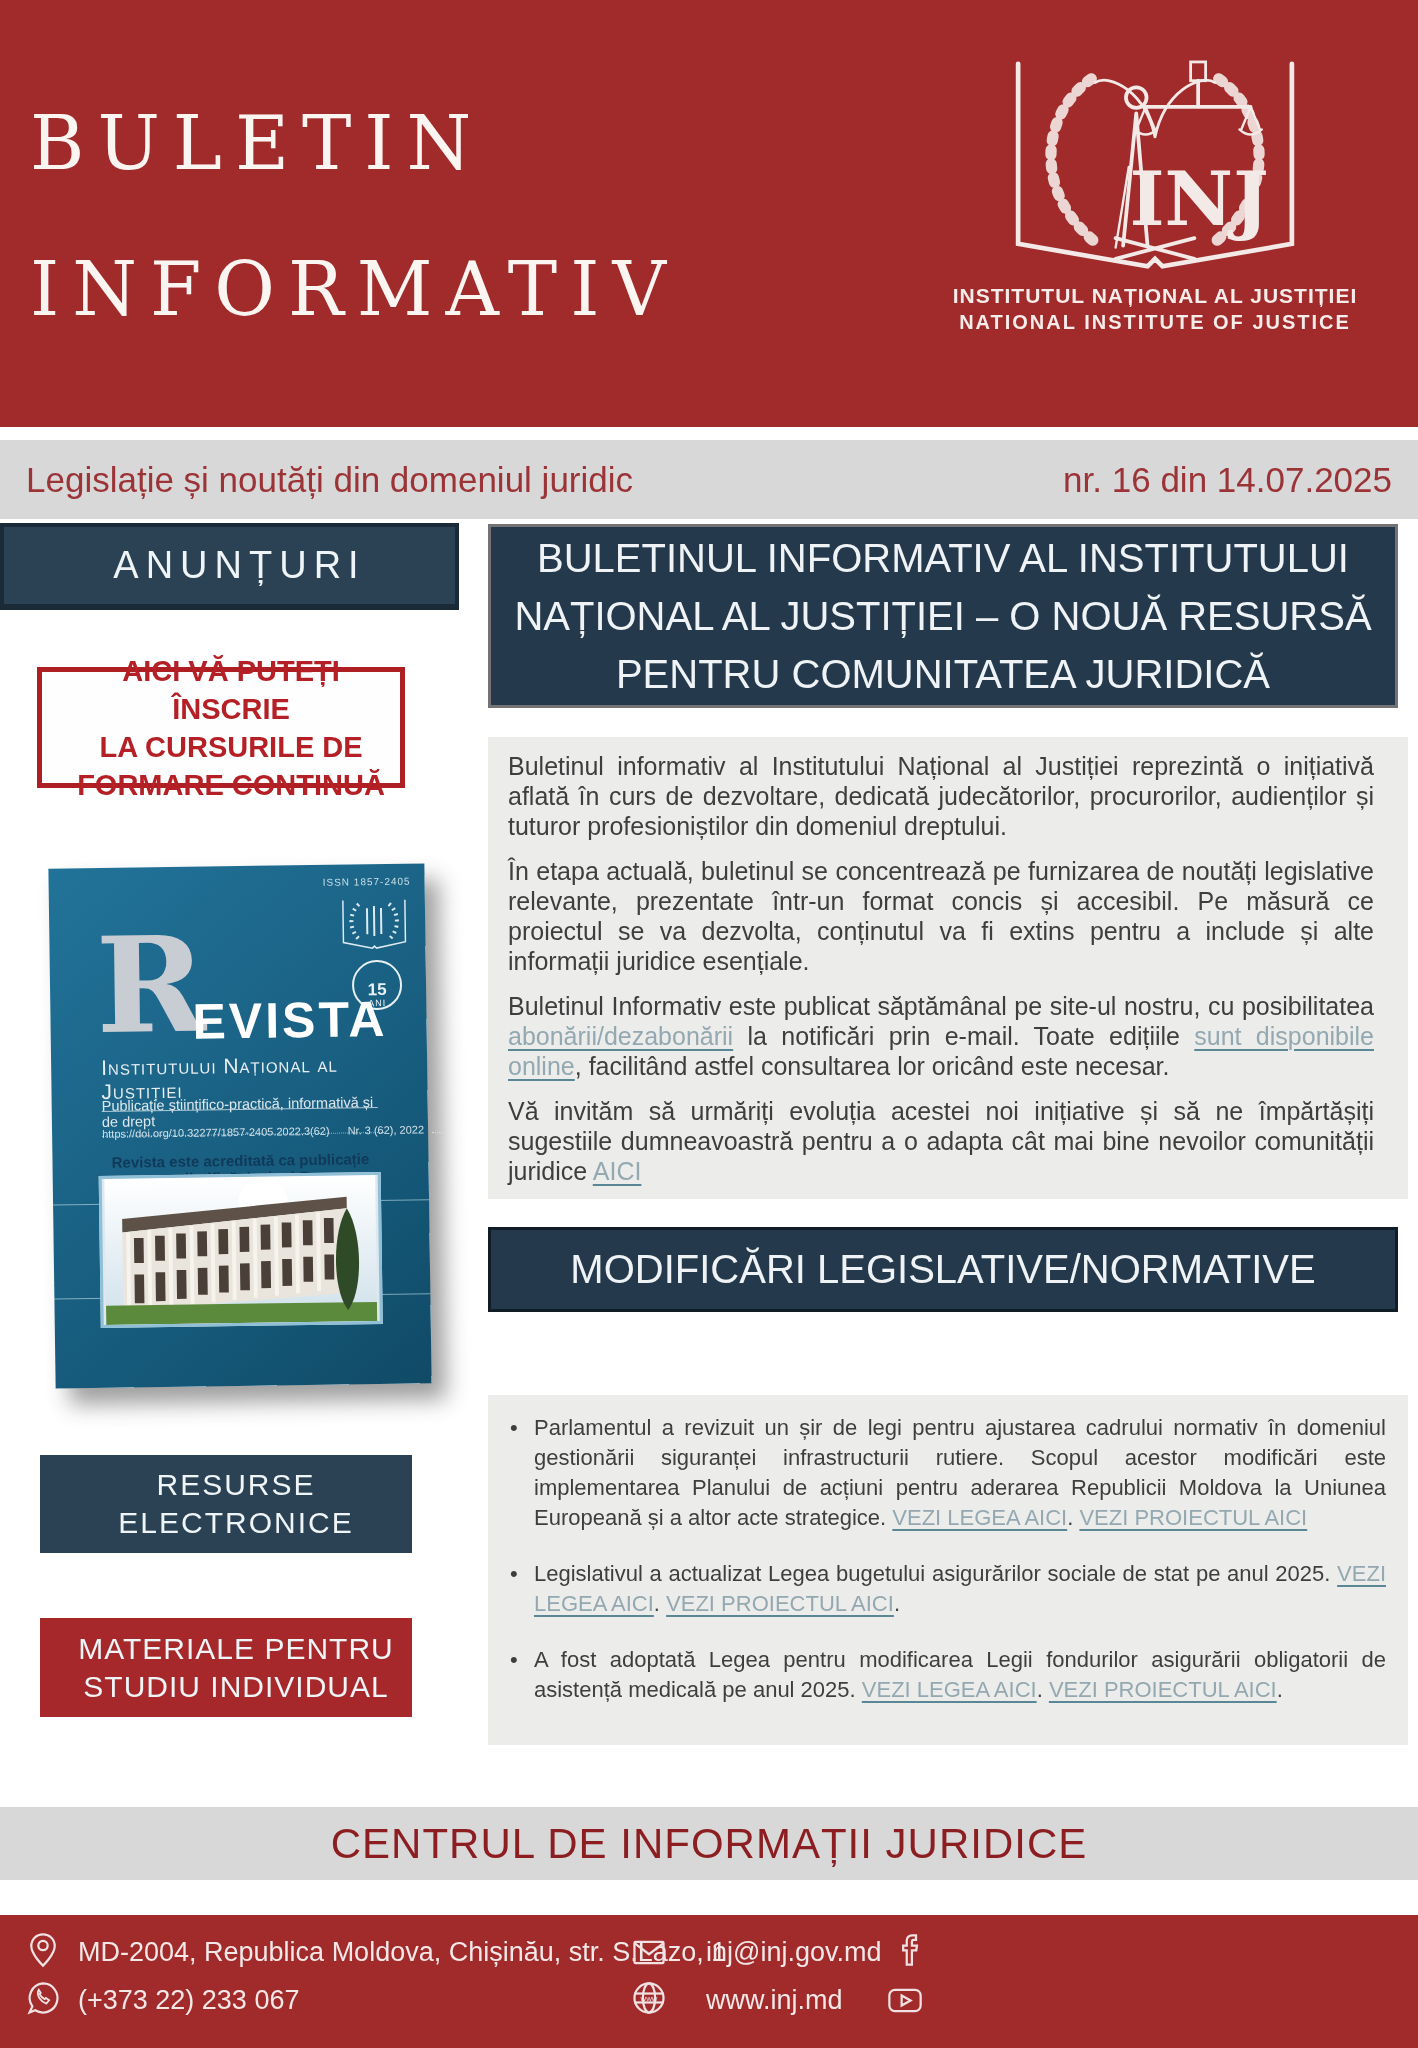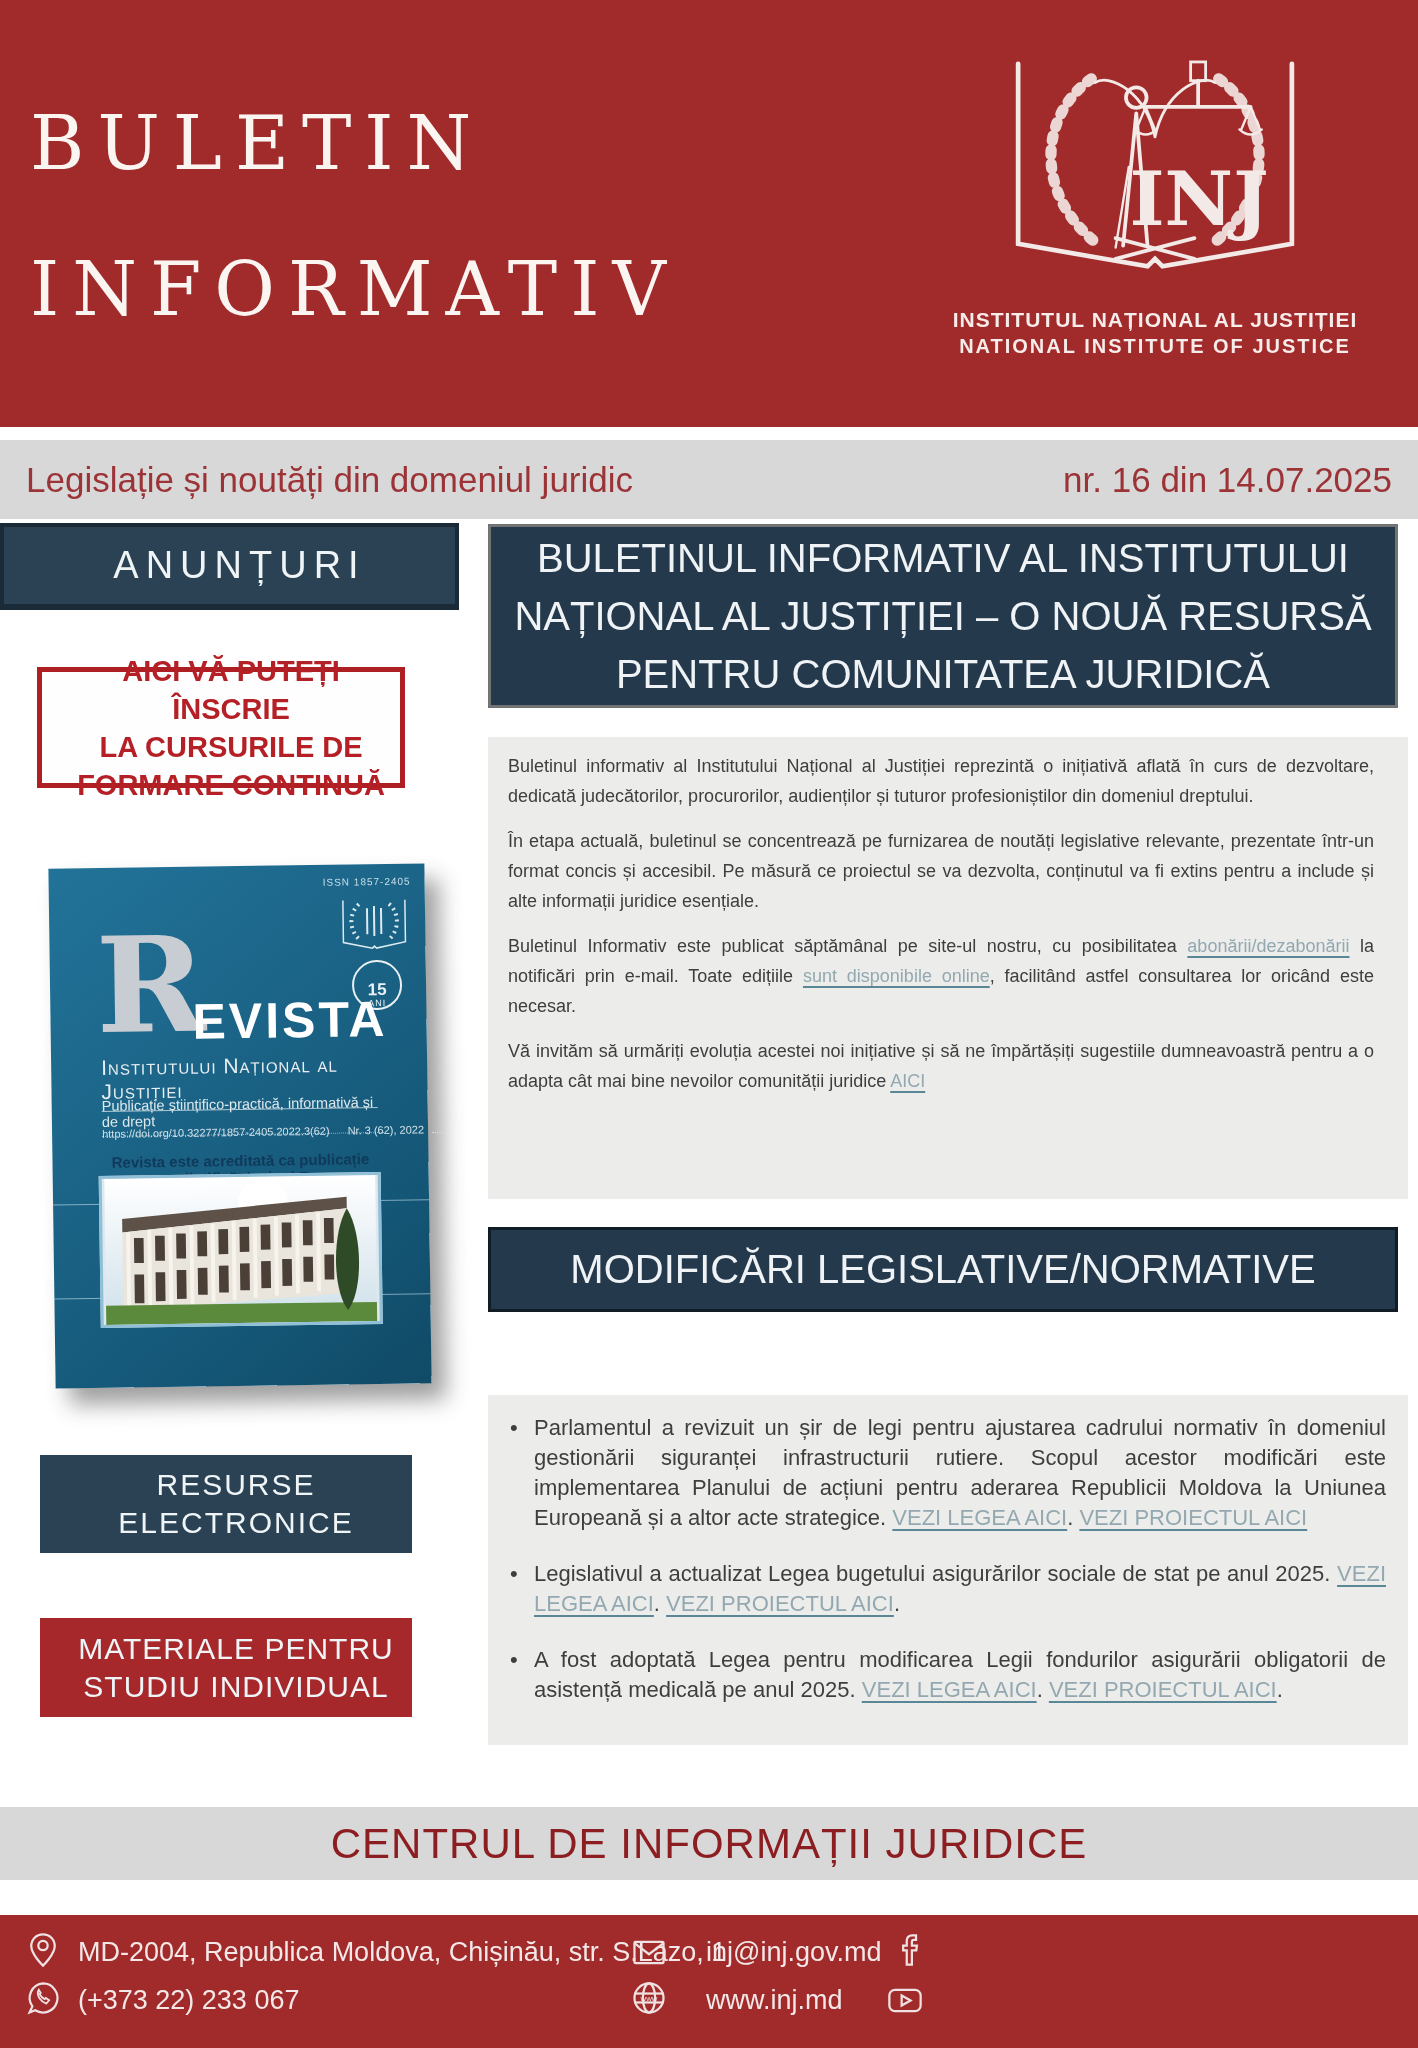--- a/index.html
+++ b/index.html
@@ -6,21 +6,21 @@
   html,body{margin:0;padding:0;background:#ffffff;}
   .page{position:relative;width:1418px;height:2048px;background:#ffffff;overflow:hidden;
         font-family:"Liberation Sans","DejaVu Sans",sans-serif;}
 
   
   .masthead{position:absolute;left:0;top:0;width:100%;height:427px;background:#A12A2B;}
   .masthead-title{position:absolute;left:30px;top:70px;color:#FBF5F2;
       font-family:"DejaVu Serif",serif;font-size:74px;letter-spacing:13px;line-height:146px;white-space:nowrap;}
   .logo-block{position:absolute;right:58px;top:18px;width:410px;text-align:center;color:#F6ECEA;}
   .logo-block svg{width:300px;height:266px;display:block;margin:0 auto;}
-  .logo-org-ro{font-size:21px;font-weight:bold;letter-spacing:1px;margin-top:24px;}
+  .logo-org-ro{font-size:21px;font-weight:bold;letter-spacing:1px;margin-top:0;}
   .logo-org-en{font-size:20px;font-weight:bold;letter-spacing:2px;margin-top:3px;}
 
   
   .meta-bar{position:absolute;left:0;top:440px;width:100%;height:79px;background:#D8D8D8;
       display:flex;align-items:center;justify-content:space-between;box-sizing:border-box;
       padding:16px 26px;color:#9B3337;font-size:35px;}
 
   
   .side-box{position:absolute;display:flex;align-items:center;justify-content:center;
       text-align:center;color:#EFF4F6;box-sizing:border-box;padding-left:20px;}
@@ -61,21 +61,21 @@
   .m-photo{position:absolute;left:46px;top:308px;width:282px;height:152px;border:3px solid #8FC0D8;
       box-sizing:border-box;background:#dfe8ee;}
   .m-photo svg{width:100%;height:100%;display:block;}
 
   
   .main-title{position:absolute;left:488px;top:524px;width:910px;height:184px;background:#24394C;
       border:3px solid #737373;box-sizing:border-box;display:flex;flex-direction:column;align-items:center;
       justify-content:center;color:#EFF3F5;font-size:40px;line-height:58px;text-align:center;}
   .panel{position:absolute;background:#ECECEB;box-sizing:border-box;}
   .panel1{left:488px;top:737px;width:920px;height:462px;padding:14px 22px 0 20px;overflow:hidden;}
-  .panel1 p{margin:0 12px 15px 0;font-size:18px;line-height:30px;color:#3E3E3E;text-align:justify;}
+  .panel1 p{margin:0 12px 15px 0;font-size:25px;line-height:30px;color:#3E3E3E;text-align:justify;}
   .section2{position:absolute;left:488px;top:1227px;width:910px;height:85px;background:#24394C;
       border:3px solid #101D27;box-sizing:border-box;display:flex;align-items:center;justify-content:center;
       color:#EFF3F5;font-size:40px;}
   .panel2{left:488px;top:1395px;width:920px;height:350px;padding:18px 22px 0 16px;overflow:hidden;}
   .panel2 ul{margin:0;padding:0;list-style:none;}
   .panel2 li{position:relative;padding-left:30px;margin-bottom:26px;font-size:22px;line-height:30px;
       color:#3E3E3E;text-align:justify;}
   .panel2 li::before{content:"\2022";position:absolute;left:6px;top:0;color:#3E3E3E;}
   a.lnk{color:#93A8B0;text-decoration:underline;text-decoration-color:#5A8795;
       text-decoration-thickness:2px;text-underline-offset:4px;}

